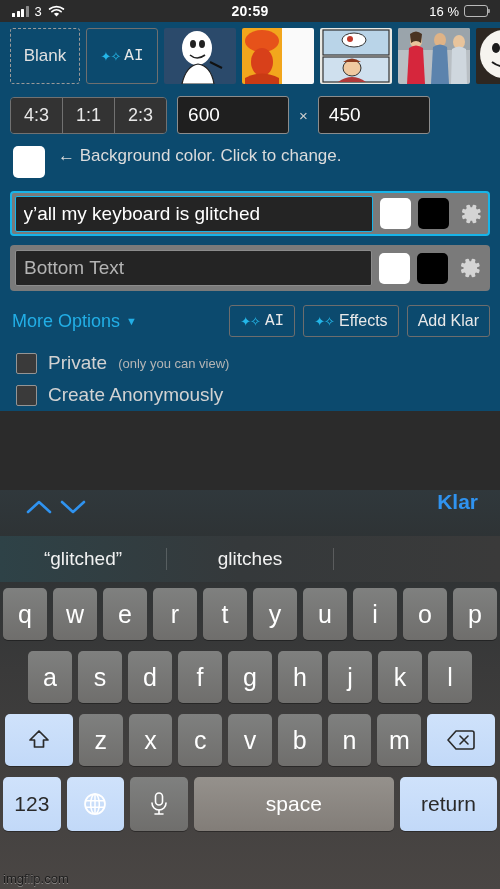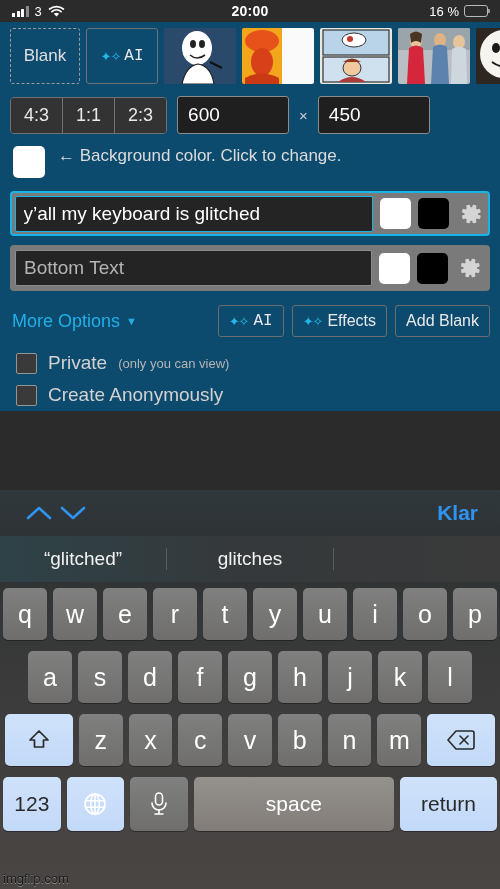--- a/index.html
+++ b/index.html
@@ -116,21 +116,21 @@
   .chk{ width:21px; height:21px; border:1.5px solid #949494; background:#3a3a3a; border-radius:2px; flex:0 0 21px;}
   .chk-label{ font-size:19px; color:#d2d2d2; }
   .chk-sub{ font-size:13px; color:#b5b5b5; }
 
   
   .kb{
     position:absolute; left:0; right:0; bottom:0; height:399px;
     background:linear-gradient(180deg,#31383c 0%,#2d3133 14%,#3a3a3a 45%,#4a4644 100%);
   }
   .kb-acc{
-    height:46px; display:flex; align-items:center; padding:0 22px;
+    height:46px; display:flex; align-items:flex-start; padding:0 22px;
     background:linear-gradient(180deg,#30383c,#2e3335);
   }
   .chev{ width:34px; height:34px; display:flex; align-items:center; justify-content:center; }
   .klar{ margin-left:auto; color:#2f93f0; font-size:21px; font-weight:700; }
   .kb-sugg{
     height:46px; display:flex; align-items:center;
     background:linear-gradient(90deg,#2e4247 0%,#35393b 48%,#3a3a3a 100%);
     position:relative;
     justify-content:space-between;
   }
@@ -176,21 +176,21 @@
         <i></i>
         <i></i>
       </span>
     <span class="sb-carrier">3</span>
     <svg width="17" height="13" viewBox="0 0 17 13">
       <path d="M8.5 11.6 L5.9 8.7 a4.1 4.1 0 0 1 5.2 0 Z" fill="#fff"></path>
       <path d="M3.9 6.6 a7.3 7.3 0 0 1 9.2 0" stroke="#fff" stroke-width="1.7" fill="none" stroke-linecap="round"></path>
       <path d="M1.6 4.0 a11 11 0 0 1 13.8 0" stroke="#fff" stroke-width="1.7" fill="none" stroke-linecap="round"></path>
     </svg>
   </div>
-  <div class="sb-time">20:00</div>
+  <div class="sb-time">20:59</div>
   <div class="sb-right">
     <span class="sb-pct">16 %</span>
     <span class="batt"><span class="batt-fill" id="battfill" style="width: 16%;"></span></span>
   </div>
 </div>
 
 <div class="app">
 
   <div class="tmpl-strip">
     <div class="tmpl-blank">
@@ -315,21 +315,21 @@
     <div class="btns">
       <div class="obtn">
         <span class="spark">✦✧</span>
         <span class="ai-mono">AI</span>
       </div>
       <div class="obtn">
         <span class="spark">✦✧</span>
         <span>Effects</span>
       </div>
       <div class="obtn">
-        <span>Add Blank</span>
+        <span>Add Klar</span>
       </div>
     </div>
   </div>
 
   <div class="chk-row">
     <span class="chk"></span>
     <span class="chk-label">Private</span>
     <span class="chk-sub">(only you can view)</span>
   </div>
   <div class="chk-row">

